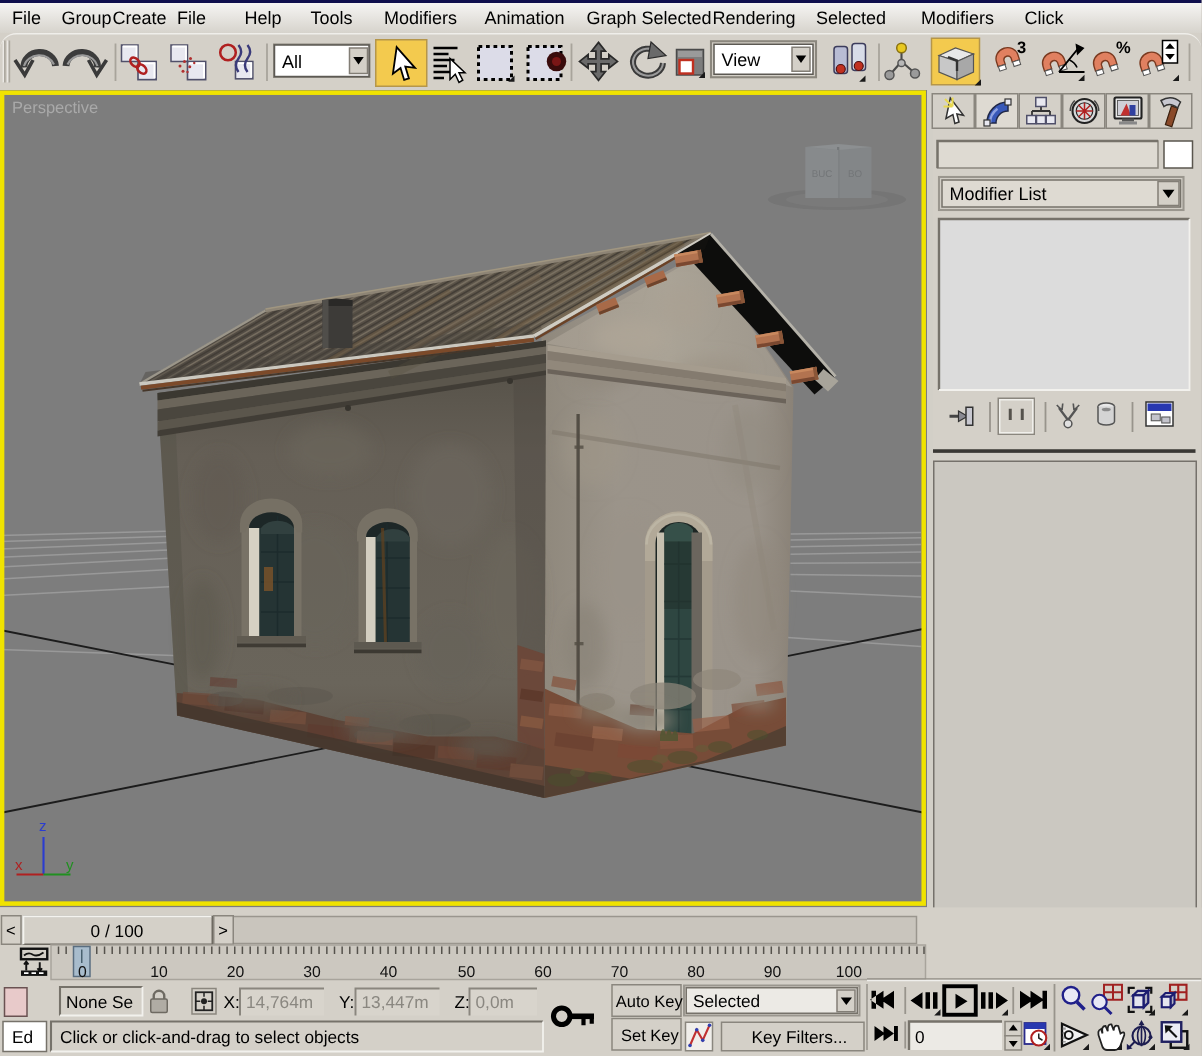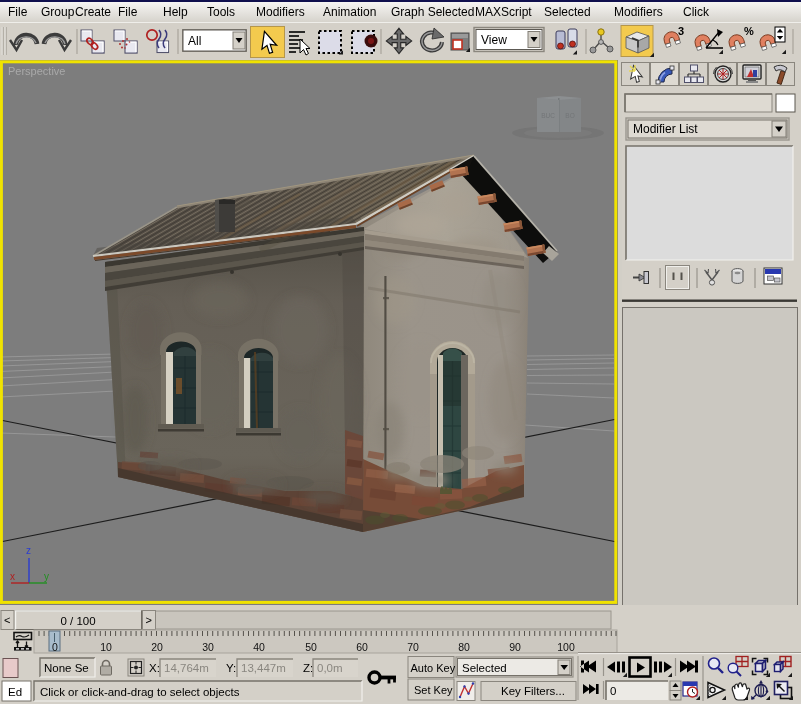--- a/index.html
+++ b/index.html
@@ -2,40 +2,40 @@
 <html><head>
 <meta charset="utf-8">
 <style>
 html,body{margin:0;padding:0;width:801px;height:704px;overflow:hidden;
 font-family:"Liberation Sans",sans-serif;background:#d4d0c8;}
 #root{position:absolute;left:0;top:0;width:801px;height:704px;background:#d4d0c8;}
 .abs{position:absolute;}
 #topline{left:0;top:0;width:801px;height:2px;background:#10104e;}
 #menubar{left:0;top:2px;width:801px;height:20px;background:linear-gradient(#f6f5f3,#d6d3cc);}
 #menubar span{position:absolute;top:3px;font-size:12px;color:#000;}
-#toolbar{left:0;top:22px;width:801px;height:38px;background:#d4d0c8;border-top:1px solid #efeeea;}
+#toolbar{left:0;top:22px;width:801px;height:38px;background:#d4d0c8;border-top:1px solid #efeeea;border-radius:11px;}
 #viewport{left:0;top:60px;width:618px;height:545px;}
 #rpanel{left:618px;top:60px;width:179px;height:592px;background:#d4d0c8;}
 #botbar{left:0;top:605px;width:801px;height:99px;background:#d4d0c8;}
 </style>
 </head>
 <body>
 <div id="root">
 <div class="abs" id="topline"></div>
 <div class="abs" id="menubar">
 <span style="left:8px">File</span>
 <span style="left:41px">Group</span>
 <span style="left:75px">Create</span>
 <span style="left:118px">File</span>
 <span style="left:163px">Help</span>
 <span style="left:207px">Tools</span>
 <span style="left:256px">Modifiers</span>
 <span style="left:323px">Animation</span>
 <span style="left:391px">Graph Selected</span>
-<span style="left:475px">MAXScript</span>
+<span style="left:475px">Rendering</span>
 <span style="left:544px">Selected</span>
 <span style="left:614px">Modifiers</span>
 <span style="left:683px">Click</span>
 </div>
 <div class="abs" id="toolbar">
 <svg width="801" height="38" viewBox="0 22 801 38">
 <defs>
 <linearGradient id="mgrad" x1="0" y1="0" x2="0" y2="1">
  <stop offset="0" stop-color="#4a4a4a"></stop>
             <stop offset="0.5" stop-color="#8a8a8a"></stop>

